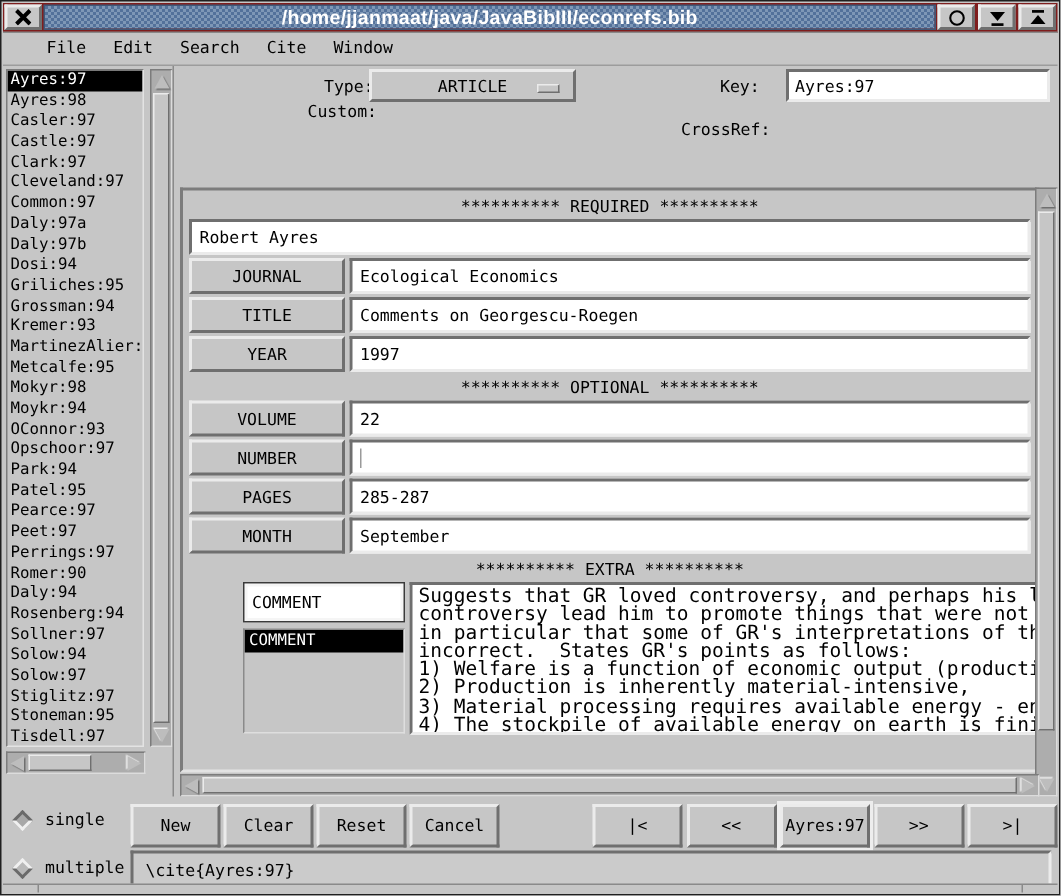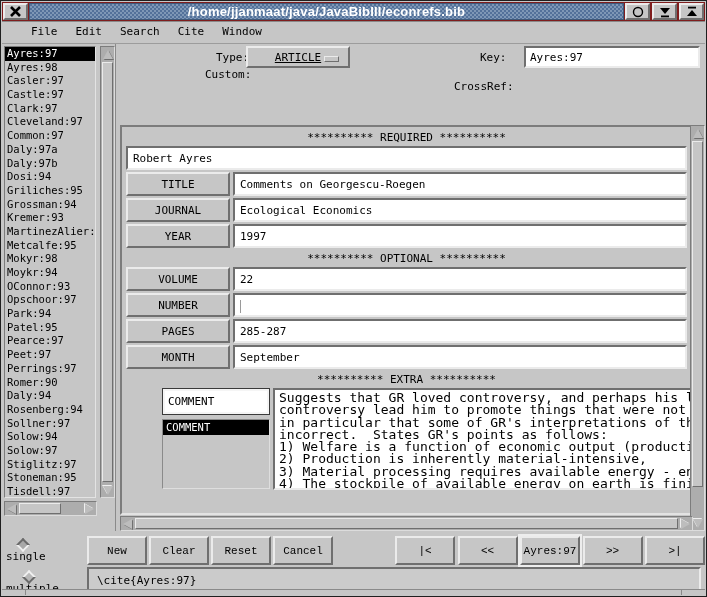--- a/index.html
+++ b/index.html
@@ -55,22 +55,22 @@
   .side-vscroll .down { bottom:0; left:0; }
   .side-vscroll .sb-thumb { left:1px; right:1px; top:15px; bottom:15px; }
   .side-hscroll { left:2px; width:93px; bottom:15px; }
   .side-hscroll .left  { left:0; top:0; height:13px; }
   .side-hscroll .right { right:0; top:0; height:13px; }
   .side-hscroll .sb-thumb { top:1px; bottom:1px; left:14px; width:42px; }
 
   
   .main { position:absolute; left:114px; top:43px; right:1px; height:487px; border-left:1px solid #8a8a8a; }
   .lbl { position:absolute; white-space:nowrap; }
-  .type-dd { position:absolute; left:130px; top:2px; width:104px; height:22px;
-             display:flex; align-items:center; justify-content:center;text-decoration:underline; }
+  .type-dd { position:absolute; left:130px; top:2px; width:138px; height:22px;
+             display:flex; align-items:center; justify-content:center; }
   .dd-dash { position:absolute; right:9px; top:8px; width:15px; height:6px;
              background:#c6c6c6; border:1px solid; border-color:#ebebeb #6f6f6f #6f6f6f #ebebeb; }
   .key-field { position:absolute; left:408px; top:2px; right:5px; height:22px; padding:2px 4px; line-height:15px; }
 
   .form-frame { position:absolute; left:4px; top:81px; width:573px; bottom:16px;
                 border:2px solid; border-color:#7c7c7c #e3e3e3 #e3e3e3 #7c7c7c; overflow:hidden; }
   .sec-header { text-align:center; margin:4px 0 2px 0; white-space:pre; }
   .frow { display:flex; align-items:center; margin:2px 4px; }
   .flabel { width:104px; height:24px; margin-right:3px; flex:none;
             display:flex; align-items:center; justify-content:center; }
@@ -97,27 +97,27 @@
   .form-vscroll .up { top:0; left:0; }
   .form-vscroll .down { bottom:0; left:0; }
   .form-vscroll .sb-thumb { left:1px; right:1px; top:15px; bottom:43px; }
   .form-hscroll { left:4px; width:573px; bottom:0; }
   .form-hscroll .left { left:0; top:0; height:13px; }
   .form-hscroll .right { right:0; top:0; height:13px; }
   .form-hscroll .sb-thumb { top:1px; bottom:1px; left:14px; right:14px; }
 
   
   .footer { position:absolute; left:1px; right:1px; top:530px; height:60px; }
-  .radio { position:absolute; display:flex; align-items:center;flex-direction:column; }
+  .radio { position:absolute; display:flex; align-items:center; }
   .diamond { width:10px; height:10px; transform:rotate(45deg); background:#b9b9b9;
              border:2px solid; margin:0 10px 0 4px; flex:none; }
   .diamond.sel   { border-color:#6a6a6a #f0f0f0 #f0f0f0 #6a6a6a; background:#a8a8a8; }
   .diamond.unsel { border-color:#f0f0f0 #6a6a6a #6a6a6a #f0f0f0; }
   .mbtn { position:absolute; top:5px; width:60px; height:29px;
-          display:flex; align-items:center; justify-content:center; cursor:default; white-space:nowrap;font-family:Liberation Mono, monospace; }
+          display:flex; align-items:center; justify-content:center; cursor:default; white-space:nowrap; }
   .nav-cur { box-shadow:0 0 0 2px #ededed; }
   .cite-field { position:absolute; left:85px; top:36px; right:4px; height:25px;
                 background:#cbcbcb; border:2px solid; border-color:#6f6f6f #ebebeb #ebebeb #6f6f6f;
                 padding:4px 8px; line-height:15px; white-space:nowrap; }
 
   .bottom-frame { position:absolute; left:1px; right:1px; bottom:1px; height:6px;
                   border-top:1px solid #8a8a8a; background:#c6c6c6; }
   .bf-notch { position:absolute; top:0; bottom:0; width:1px; background:#8a8a8a; }
 </style>
 </head>
@@ -226,26 +226,26 @@
     <div class="lbl" style="left:89px; top:24px;">Custom:</div>
     <div class="lbl" style="left:338px; top:36px;">CrossRef:</div>
 
     <div class="form-frame">
       <div class="sec-header">********** REQUIRED **********</div>
       <div id="req-rows">
           <div class="frow">
             <div class="ffield sunkenw">Robert Ayres</div>
           </div>
           <div class="frow">
+            <div class="flabel raised">JOURNAL</div>
+            <div class="ffield sunkenw">Ecological Economics</div>
+          </div>
+          <div class="frow">
             <div class="flabel raised">TITLE</div>
             <div class="ffield sunkenw">Comments on Georgescu-Roegen</div>
-          </div>
-          <div class="frow">
-            <div class="flabel raised">JOURNAL</div>
-            <div class="ffield sunkenw">Ecological Economics</div>
           </div>
           <div class="frow">
             <div class="flabel raised">YEAR</div>
             <div class="ffield sunkenw">1997</div>
           </div>
         </div>
       <div class="sec-header">********** OPTIONAL **********</div>
       <div id="opt-rows">
           <div class="frow">
             <div class="flabel raised">VOLUME</div>

